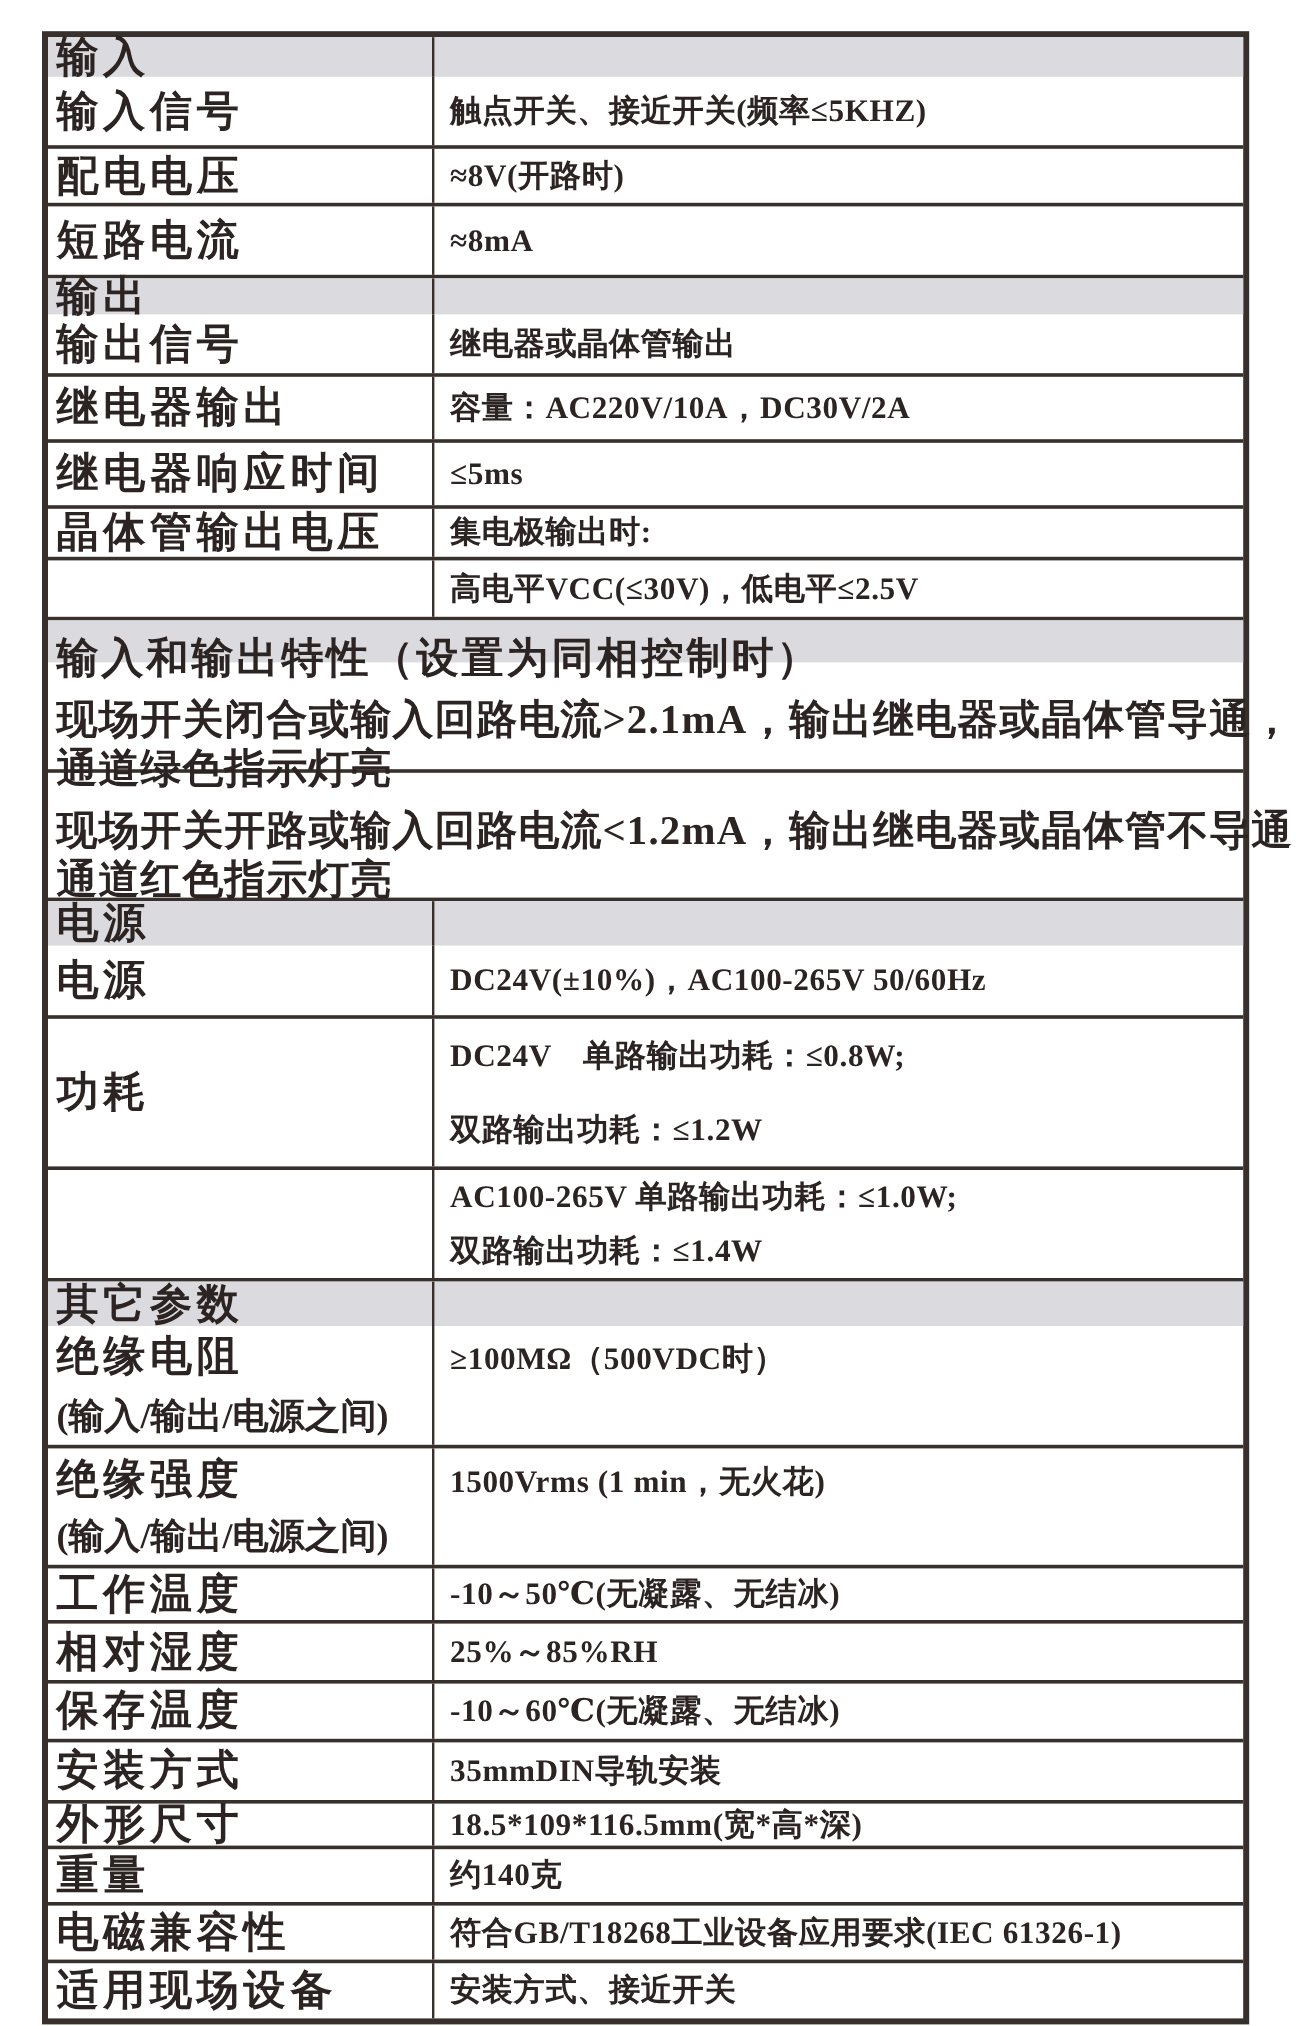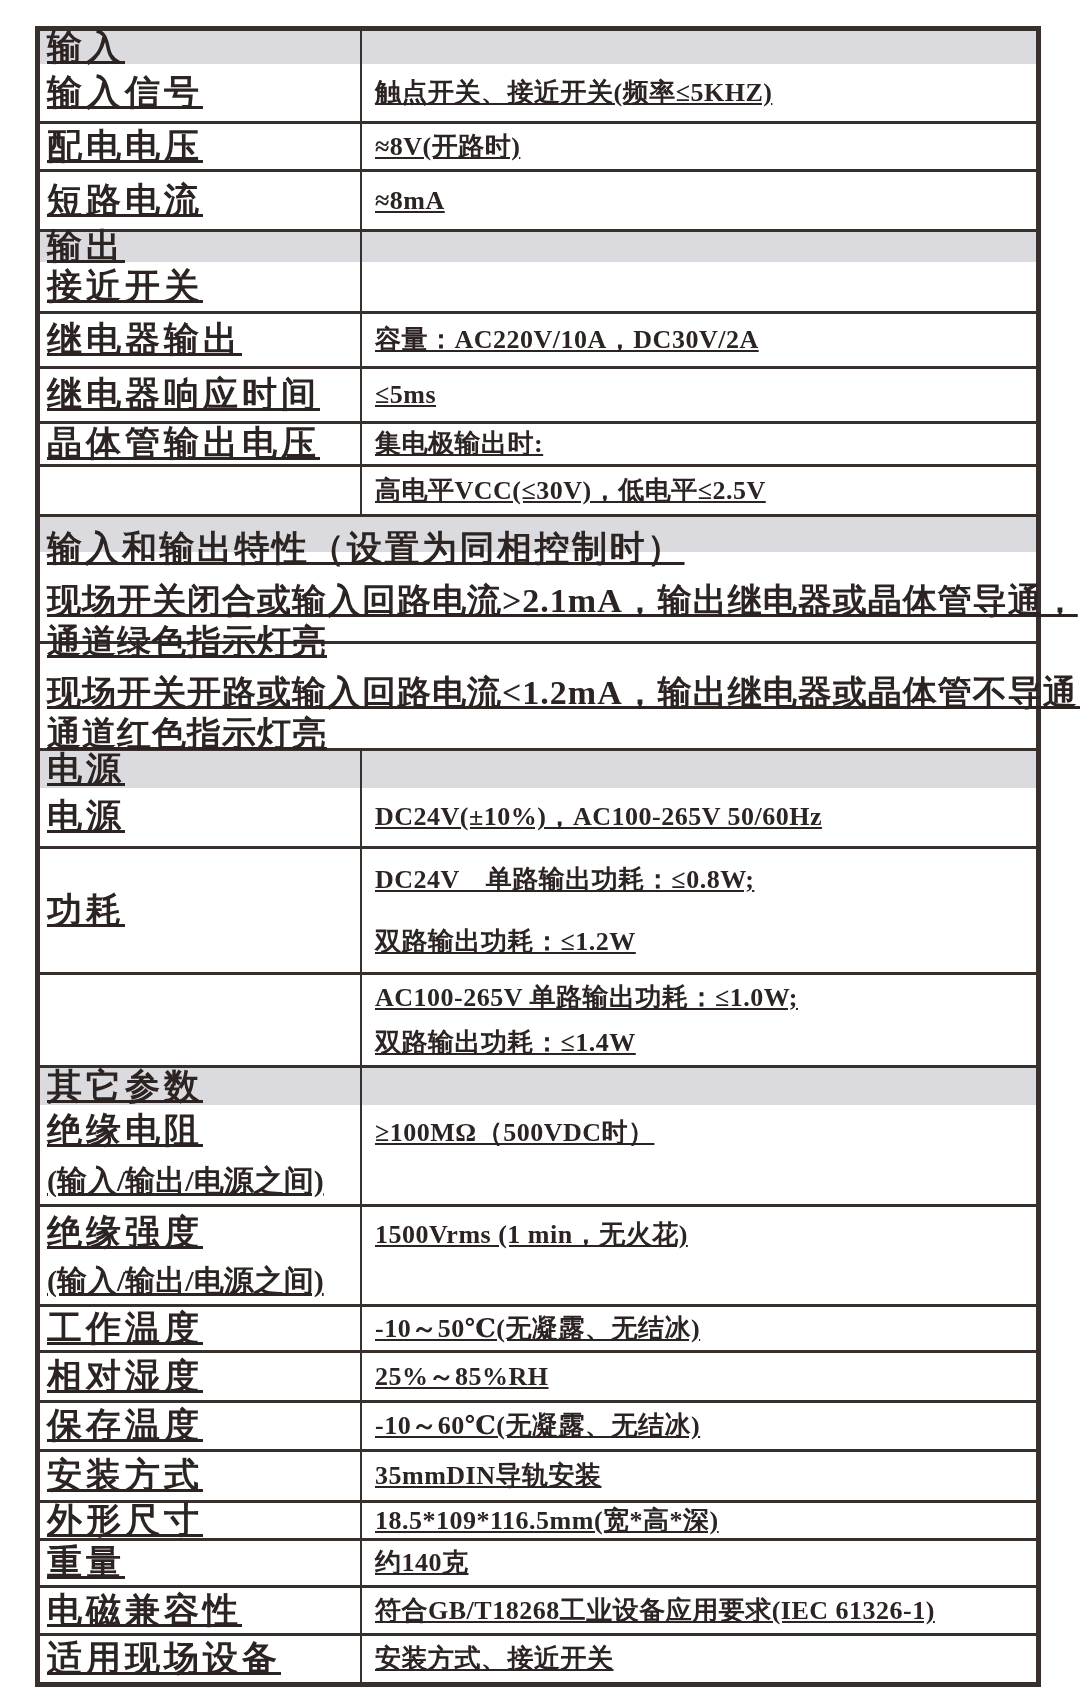--- a/index.html
+++ b/index.html
@@ -38,21 +38,21 @@
   .v.top { justify-content:flex-start; padding-top:12px; }
   .fullcell {
     flex:1; box-sizing:border-box;
     padding-left:7px; padding-right:20px;
     display:flex; flex-direction:column; justify-content:space-around;
     font-size:34px; letter-spacing:1px; line-height:1.2;margin-top:29px;
   }
   .section .fullcell { justify-content:center; font-size:35px; letter-spacing:2.5px; }
   .section .k { font-size:35px; }
   .tight { letter-spacing:0; font-size:30px; }
-  .line { white-space:nowrap;text-decoration:underline; }
+  .line { white-space:nowrap; }
 </style>
 </head>
 <body>
 
 <div class="spec-table">
 
   <div class="row section" style="height:33px">
     <div class="k">
         <div class="line">输入</div>
       </div>
@@ -88,21 +88,24 @@
 
   <div class="row section" style="height:30px">
     <div class="k">
         <div class="line">输出</div>
       </div>
     <div class="v"></div>
   </div>
 
   <div class="row" style="height:52px">
     <div class="k">
-        <div class="line">接近开关</div>
+        <div class="line">输出信号</div>
+      </div>
+    <div class="v">
+        <div class="line">继电器或晶体管输出</div>
       </div>
   </div>
 
   <div class="row" style="height:55px">
     <div class="k">
         <div class="line">继电器输出</div>
       </div>
     <div class="v">
         <div class="line">容量：AC220V/10A，DC30V/2A</div>
       </div>

